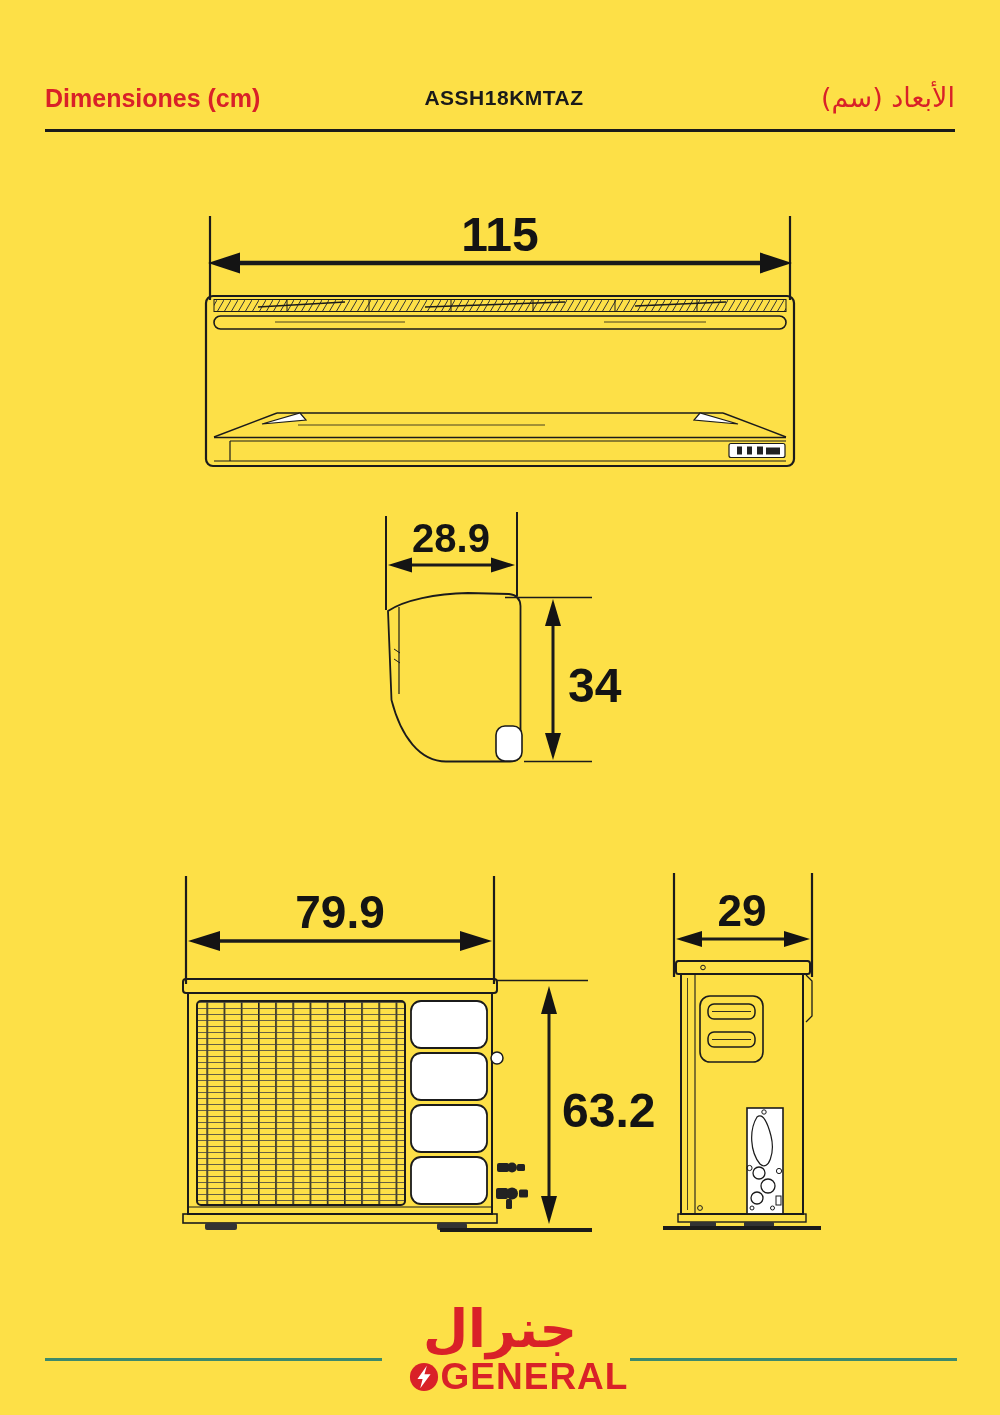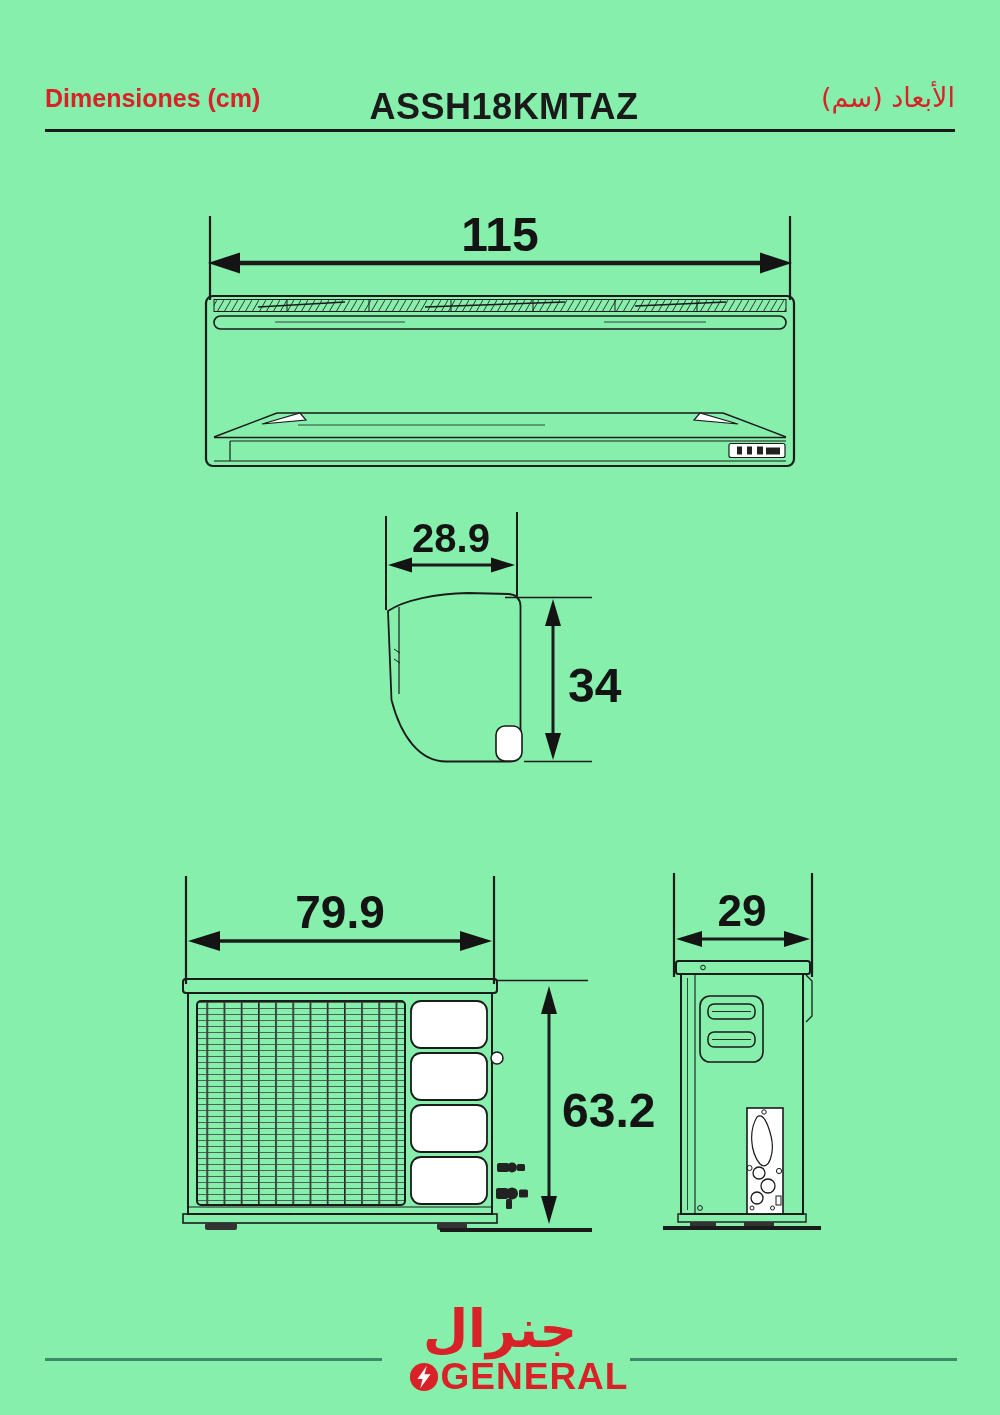--- a/index.html
+++ b/index.html
@@ -1,20 +1,20 @@
 <!DOCTYPE html>
 <html><head>
 <meta charset="utf-8">
 <style>
   html,body{margin:0;padding:0;background:#ffffff;}
-  .page{position:relative;width:1000px;height:1415px;background:#86efac;overflow:hidden;
+  .page{position:relative;width:1000px;height:1415px;background:#fde047;overflow:hidden;
         font-family:"Liberation Sans",sans-serif;}
   
   .hdr-left{position:absolute;left:45px;top:84px;font-size:25px;font-weight:bold;color:#d92128;}
-  .hdr-model{position:absolute;left:8px;right:0;top:86px;text-align:center;font-size:36px;
+  .hdr-model{position:absolute;left:8px;right:0;top:86px;text-align:center;font-size:21px;
              font-weight:bold;color:#1a1a1a;letter-spacing:.5px;}
   .hdr-right{position:absolute;right:45px;top:82px;font-size:27px;font-weight:normal;color:#d92128;
              direction:rtl;font-family:"DejaVu Sans",sans-serif;}
   .hdr-rule{position:absolute;left:45px;top:129px;width:910px;height:3px;background:#1a1a1a;}
   
   .drawings{position:absolute;left:0;top:0;}
   .dim{font-family:"Liberation Sans",sans-serif;font-weight:bold;fill:#141414;}
   
   .green-line{position:absolute;top:1358px;height:3px;background:#3d8a6b;}
   .gl-left{left:45px;width:337px;}

